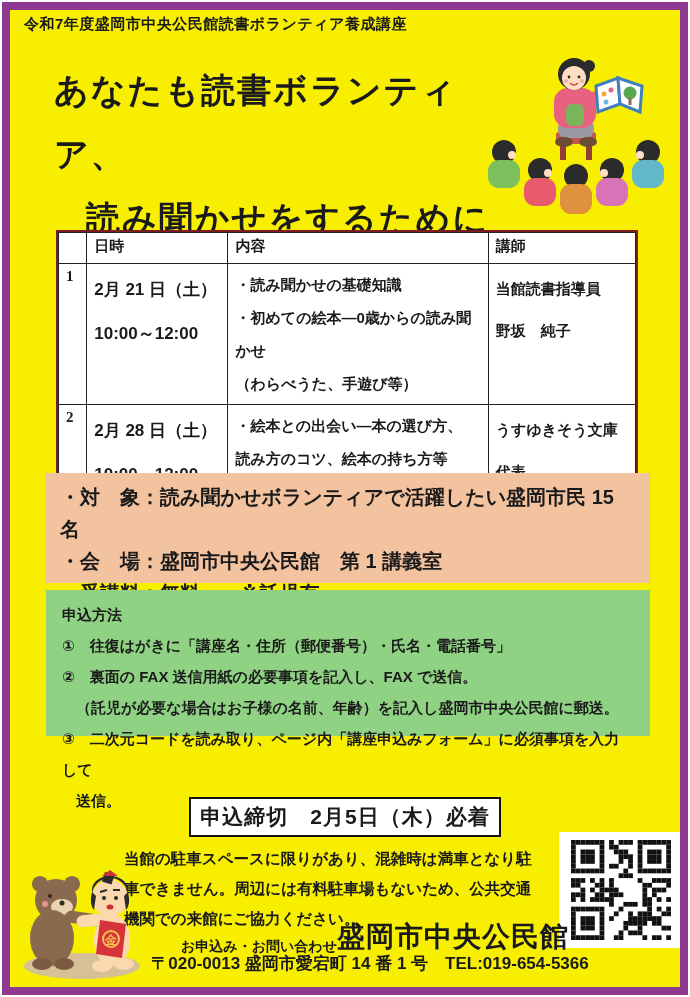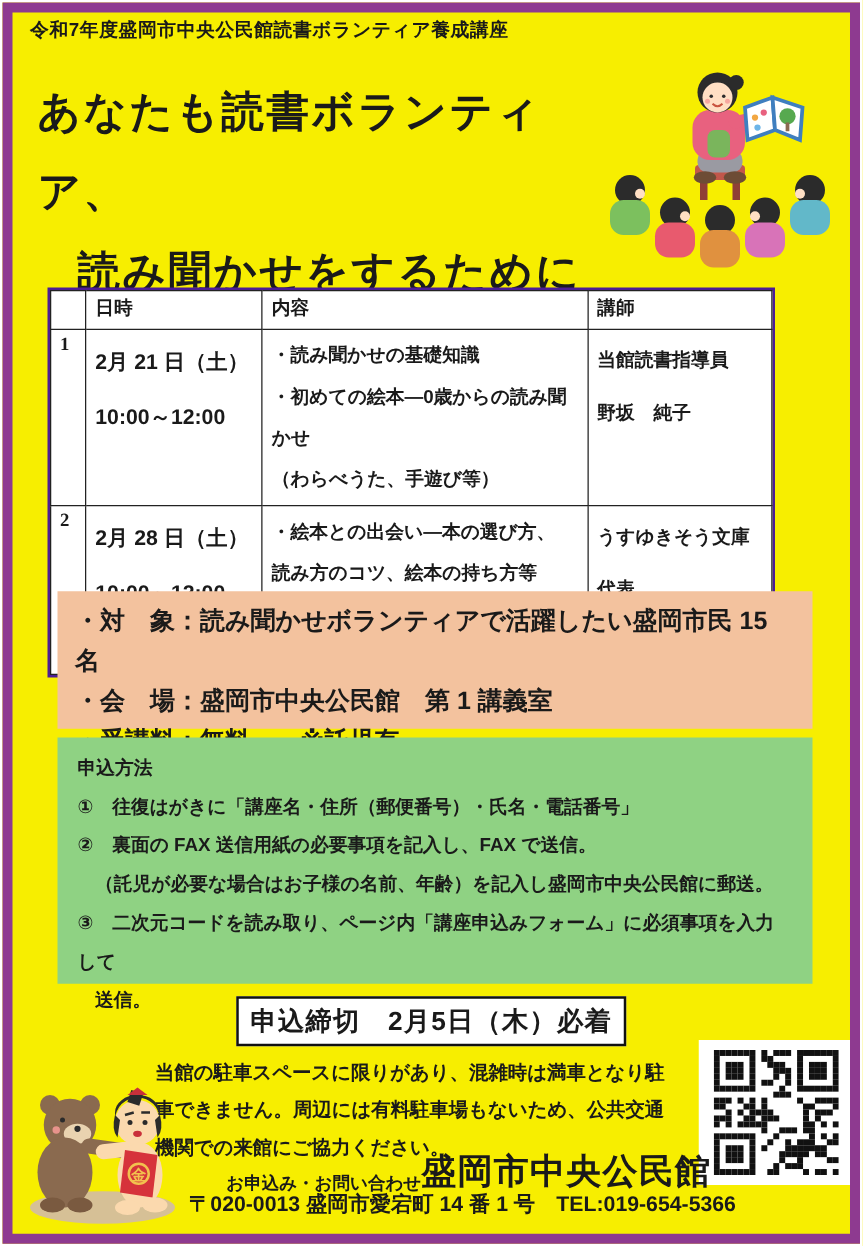--- a/index.html
+++ b/index.html
@@ -11,28 +11,28 @@
     box-sizing:border-box;
     border:8px solid #8e3a90;
     background:#f7ee00;
     overflow:hidden;
   }
   .tagline{
     position:absolute;left:14px;top:5px;
     font-size:15px;font-weight:600;letter-spacing:.5px;
   }
   .title{
-    position:absolute;left:20px;top:48px;width:470px;
+    position:absolute;left:44px;top:48px;width:470px;
     font-family:"DejaVu Serif","Liberation Serif",serif;
     font-weight:700;font-size:34px;line-height:64px;letter-spacing:2px;
   }
   .title .line2{padding-left:32px;}
   .illus-reading{position:absolute;right:4px;top:38px;}
   
-  .tablewrap{position:absolute;left:28px;top:220px;background:#4c1d95;padding:2px;}
+  .tablewrap{position:absolute;left:46px;top:220px;background:#7f1d1d;padding:2px;}
   table.schedule{border-collapse:collapse;table-layout:fixed;width:578px;background:#fff;}
   table.schedule th,table.schedule td{
     border:1px solid #222;vertical-align:top;padding:4px 7px;
     font-size:15px;font-weight:600;text-align:left;
   }
   table.schedule th{height:22px;font-size:15px;font-weight:700;}
   .col-no{width:28px;}
   .col-date{width:140px;}
   .col-content{width:258px;}
   .col-lect{width:146px;}
@@ -45,21 +45,21 @@
   td.lect div{line-height:42px;}
   tr.row{height:99px;}
   
   .details{
     position:absolute;left:36px;top:463px;width:604px;height:110px;
     background:#f3c29e;box-sizing:border-box;padding:8px 14px;
   }
   .details div{font-size:20px;font-weight:700;line-height:32px;}
   
   .apply{
-    position:absolute;left:36px;top:580px;width:604px;height:197px;
+    position:absolute;left:36px;top:580px;width:604px;height:146px;
     background:#8fd283;box-sizing:border-box;padding:10px 16px;
   }
   .apply .head{font-size:15px;font-weight:700;line-height:30px;}
   .apply .step{font-size:15px;font-weight:600;line-height:31px;}
   .apply .ind{padding-left:14px;}
   
   .deadline{
     position:absolute;left:0;right:0;top:787px;margin:0 auto;
     width:312px;height:40px;background:#ffffff;border:2px solid #111;
     box-sizing:border-box;display:flex;align-items:center;justify-content:center;

